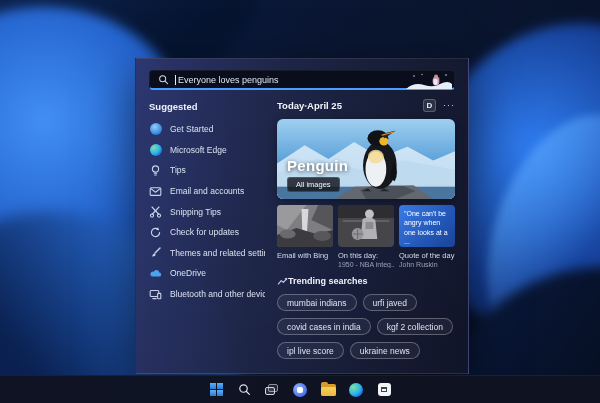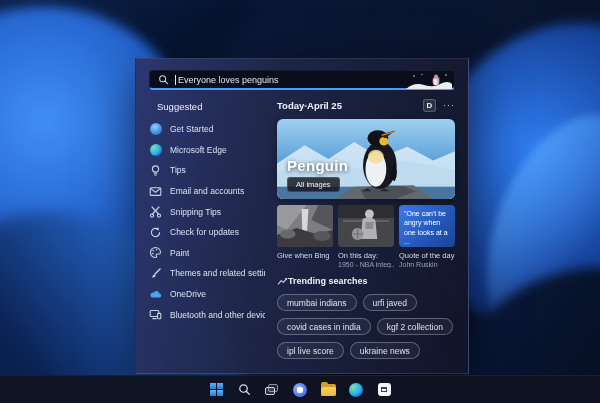--- a/index.html
+++ b/index.html
@@ -38,21 +38,21 @@
     display:flex; align-items:center; padding:0 0 0 8px; margin-bottom:9px; position:relative; }
   .searchbar .caret { width:1px; height:10px; background:#e8ecf5; margin:0 2px 0 6px; }
   .searchbar input { background:transparent; border:none; outline:none; color:#dfe5f0;
     font-family:"Liberation Sans",sans-serif; font-size:9px; flex:1; }
   .search-art { position:absolute; right:2px; top:1px; height:17px; width:46px; }
 
   .content { display:flex; gap:12px; }
 
   
   .col-left { width:116px; flex:none; }
-  .sug-title { font-size:9.5px; font-weight:400; color:#eef1f8; margin:2px 8px 7px; }
+  .sug-title { font-size:9.5px; font-weight:700; color:#eef1f8; margin:2px 0 7px; }
   .sug-item { display:flex; align-items:center; gap:8px; height:20.6px; cursor:default; }
   .sug-item .ic { width:13px; height:13px; flex:none; display:flex; align-items:center; justify-content:center; }
   .sug-item .lbl { font-size:8.5px; color:#dbe2f0; white-space:nowrap; overflow:hidden; }
   .circle-ic { width:12px; height:12px; border-radius:50%; }
   .getstarted-ic { background:radial-gradient(circle at 40% 32%, #8fd0ff, #2b7cd3 75%); }
   .edge-ic { background:radial-gradient(circle at 30% 30%, #7de0a8 0%, #2bb3e8 52%, #1b4fd8 85%); }
 
   
   .col-right { flex:1; min-width:0; }
   .daily-head { display:flex; align-items:center; height:13px; margin-bottom:7px; }
@@ -196,31 +196,20 @@
         <span class="lbl">Snipping Tips</span>
       </div>
       <div class="sug-item">
         <span class="ic">
           <svg width="13" height="13" viewBox="0 0 13 13">
               <path d="M10.6,6.5 a4.1,4.1 0 1 1 -1.3,-3" fill="none" stroke="#c9d2e8" stroke-width="1.2" stroke-linecap="round"></path>
               <polygon points="9.2,1.2 9.6,4.2 6.8,3.2" fill="#c9d2e8"></polygon>
             </svg>
         </span>
         <span class="lbl">Check for updates</span>
-      </div>
-      <div class="sug-item">
-        <span class="ic">
-          <svg width="13" height="13" viewBox="0 0 13 13">
-              <path d="M6.5,1.5 a5,5 0 1 0 0,10 c1.4,0 1.2-1 .8-1.7 c-.5-.9 .1-1.8 1.2-1.8 h1.4 a1.6,1.6 0 0 0 1.6-1.6 A5.1,5.1 0 0 0 6.5,1.5 z" fill="none" stroke="#c9d2e8" stroke-width="1.1"></path>
-              <circle cx="4.2" cy="4.6" r=".8" fill="#c9d2e8"></circle>
-              <circle cx="7.6" cy="3.6" r=".8" fill="#c9d2e8"></circle>
-              <circle cx="3.8" cy="7.6" r=".8" fill="#c9d2e8"></circle>
-            </svg>
-        </span>
-        <span class="lbl">Paint</span>
       </div>
       <div class="sug-item">
         <span class="ic">
           <svg width="13" height="13" viewBox="0 0 13 13">
               <line x1="6" y1="7" x2="11" y2="2" stroke="#c9d2e8" stroke-width="1.4" stroke-linecap="round"></line>
               <path d="M5.6,7.4 c-1.6,.2 -2.2,1.6 -2.4,3 c1.6,.2 3.2-.4 3.6-1.8 z" fill="#c9d2e8"></path>
             </svg>
         </span>
         <span class="lbl">Themes and related settings</span>
       </div>
@@ -293,21 +282,21 @@
             <svg viewBox="0 0 114 84" preserveAspectRatio="none">
               <rect width="114" height="84" fill="#7e7e80"></rect>
               <polygon points="0,0 60,0 20,50 0,40" fill="#9a9a9c"></polygon>
               <polygon points="114,0 114,50 70,30 84,0" fill="#55555a"></polygon>
               <polygon points="50,8 64,8 60,70 52,70" fill="#d8d8da"></polygon>
               <polygon points="0,60 40,46 80,58 114,50 114,84 0,84" fill="#3c3c40"></polygon>
               <ellipse cx="22" cy="58" rx="16" ry="9" fill="#6a6a6e"></ellipse>
               <ellipse cx="92" cy="62" rx="18" ry="10" fill="#58585c"></ellipse>
             </svg>
           </div>
-          <div class="cap1">Give when Bing</div>
+          <div class="cap1">Email with Bing</div>
         </div>
 
         <div class="card">
           <div class="card-img">
             <svg viewBox="0 0 114 84" preserveAspectRatio="none">
               <rect width="114" height="84" fill="#46464a"></rect>
               <rect y="0" width="114" height="26" fill="#2e2e32"></rect>
               <rect x="10" y="30" width="94" height="4" fill="#606066"></rect>
               <circle cx="64" cy="18" r="9" fill="#c2c2c4"></circle>
               <path d="M50,28 q14,-8 26,2 l4,38 l-34,0 z" fill="#b2b2b6"></path>

